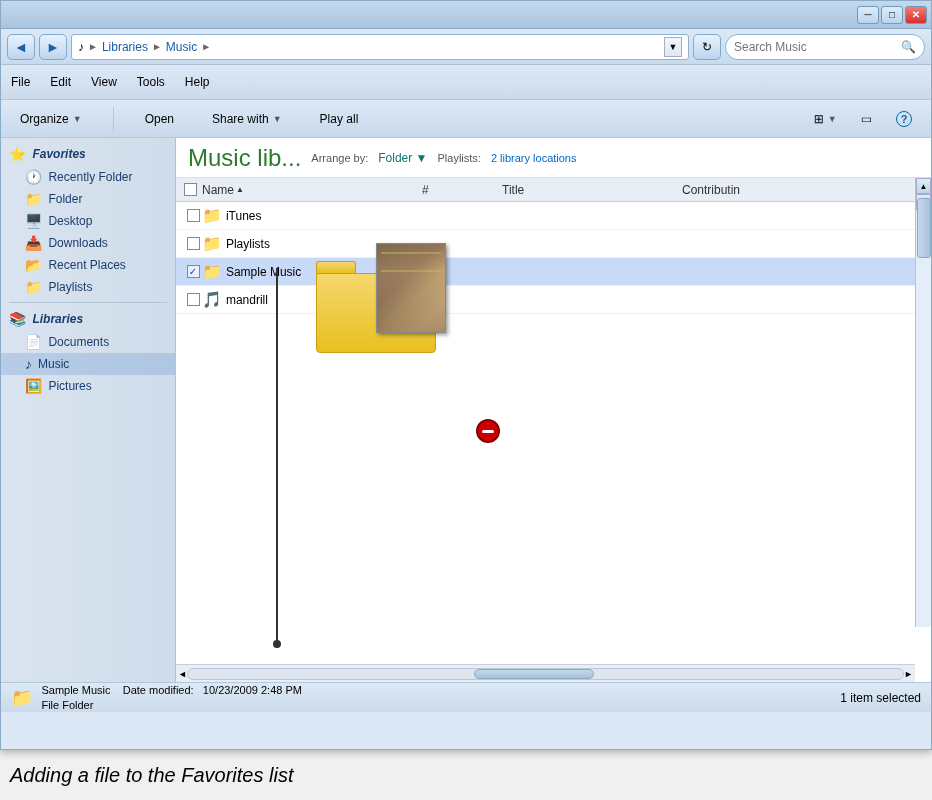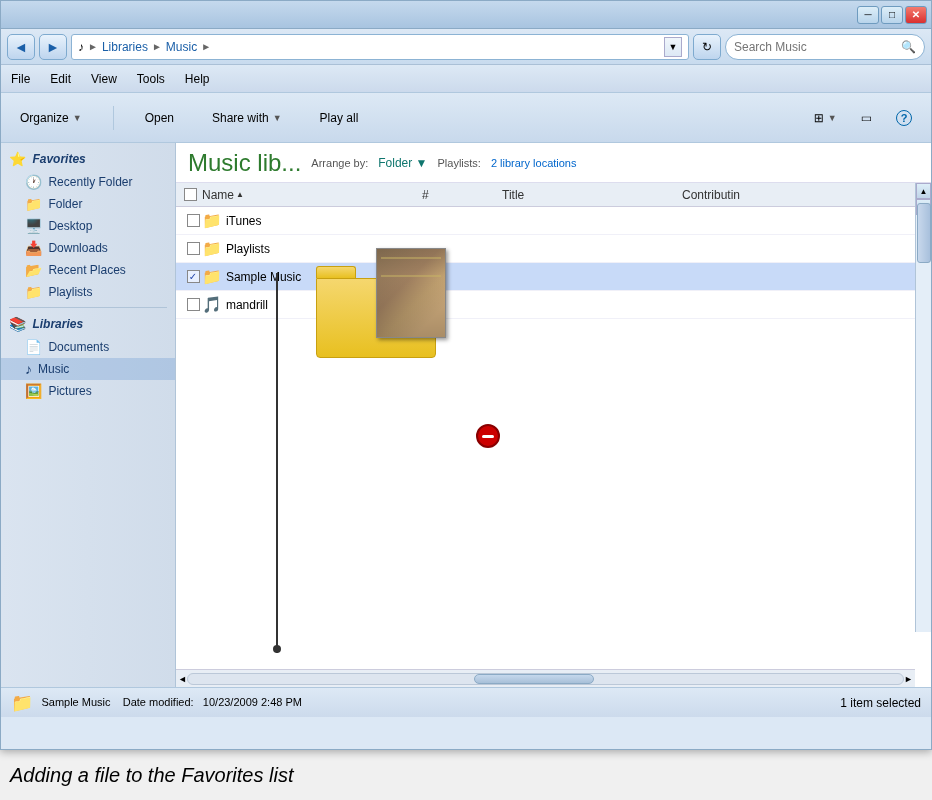--- a/index.html
+++ b/index.html
@@ -144,39 +144,39 @@
       border: none;
       outline: none;
       font-size: 12px;
       color: #999;
       width: 100%;
       background: transparent;
     }
 
     
     .menu-bar {
-      height: 28px;
+      height: 35px;
       background: linear-gradient(to bottom, #dde9f5, #ccdaec);
       display: flex;
       align-items: center;
       padding: 0 6px;
       gap: 12px;
       border-bottom: 1px solid #b0c8de;
     }
 
     .menu-item {
       font-size: 12px;
       color: #000;
       cursor: pointer;
       padding: 2px 4px;
     }
 
     
     .toolbar {
-      height: 50px;
+      height: 38px;
       background: linear-gradient(to bottom, #dde9f5, #c8d9ec);
       display: flex;
       align-items: center;
       padding: 0 8px;
       gap: 16px;
       border-bottom: 1px solid #b0c8de;
       justify-content: flex-end;
     }
 
     .tool-btn {
@@ -876,20 +876,21 @@
   <div class="status-bar">
     <span class="status-icon">📁</span>
     <div class="status-info">
       <span>
         <span>Sample Music</span>
         &nbsp;&nbsp;
         <span>Date modified:</span>
         &nbsp;
         <span>10/23/2009 2:48 PM</span>
       </span>
+      <span>File Folder</span>
     </div>
     <div style="flex:1"></div>
     <span class="status-count">1 item selected</span>
   </div>
 
 </div>
 
 <div class="caption">
   <span>Adding a file to the Favorites list</span>
 </div>

